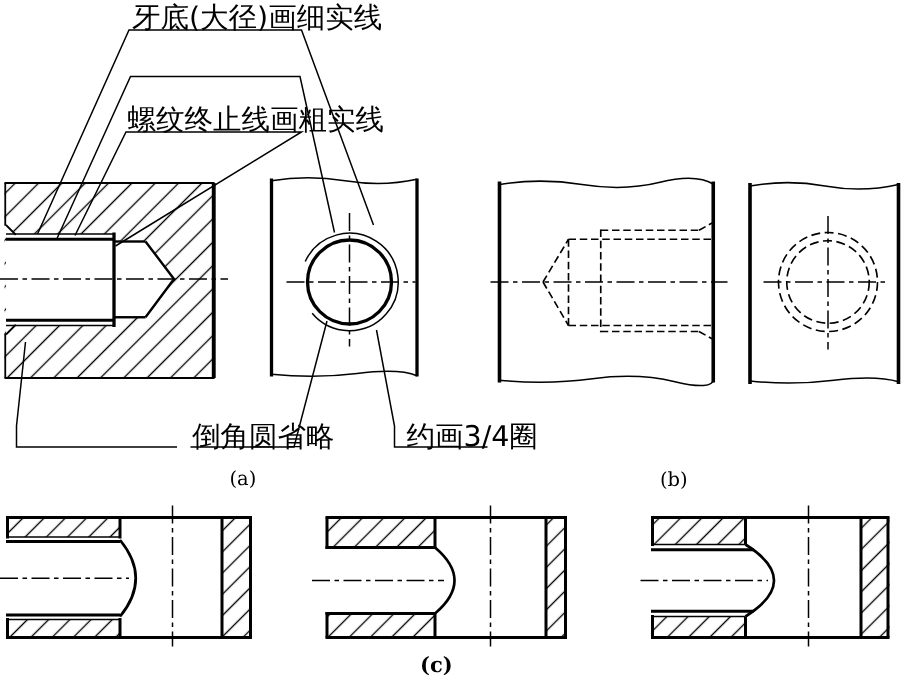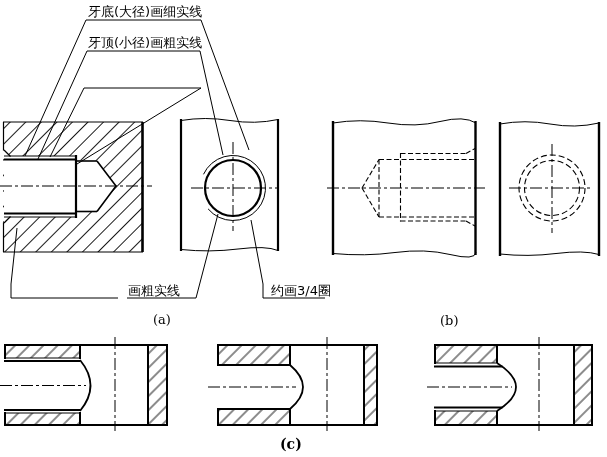--- a/index.html
+++ b/index.html
@@ -1,19 +1,19 @@
 <!DOCTYPE html>
 <html><head>
 <meta charset="utf-8">
 <style>
   html,body{margin:0;padding:0;background:#fff;}
   #stage{position:relative;width:607px;height:457px;background:#fff;overflow:hidden;
          font-family:"DejaVu Sans","Liberation Sans",sans-serif;}
   #stage svg{position:absolute;left:0;top:0;}
-  .lbl{position:absolute;font-size:13px;line-height:14px;color:#000;white-space:nowrap;
+  .lbl{position:absolute;font-size:19px;line-height:14px;color:#000;white-space:nowrap;
        letter-spacing:0px;}
   .cap{position:absolute;font-size:13px;color:#000;white-space:nowrap;
        font-family:"DejaVu Serif","Liberation Serif",serif;}
   .cap.c{font-weight:bold;font-size:14px;}
 </style>
 </head>
 <body>
 
 <div id="stage">
 
@@ -162,21 +162,21 @@
     <polyline points="25,156 86,20 201,20 249,150"></polyline>
     <polyline points="38,159 87,51 200,51 223,155"></polyline>
     <polyline points="50,157 84,88 201,88 77,164"></polyline>
     <polyline points="17,228 11,284 11,298 118,298"></polyline>
     <polyline points="127,298 196,298 218,214"></polyline>
     <polyline points="251,220 263,284 263,298 325,298"></polyline>
   </g>
 </svg>
 
 <div class="lbl" style="left:88px;top:5px">牙底(大径)画细实线</div>
-<div class="lbl" style="left:88px;top:36px">牙顶(小径)画粗实线</div>
-<div class="lbl" style="left:128px;top:284px">画粗实线</div>
+<div class="lbl" style="left:85px;top:73px">螺纹终止线画粗实线</div>
+<div class="lbl" style="left:128px;top:284px">倒角圆省略</div>
 <div class="lbl" style="left:271px;top:284px">约画3/4圈</div>
 
 <div class="cap" style="left:153px;top:312px">(a)</div>
 <div class="cap" style="left:440px;top:313px">(b)</div>
 <div class="cap c" style="left:280px;top:436px">(c)</div>
 
 </div>
 
 </body></html>

